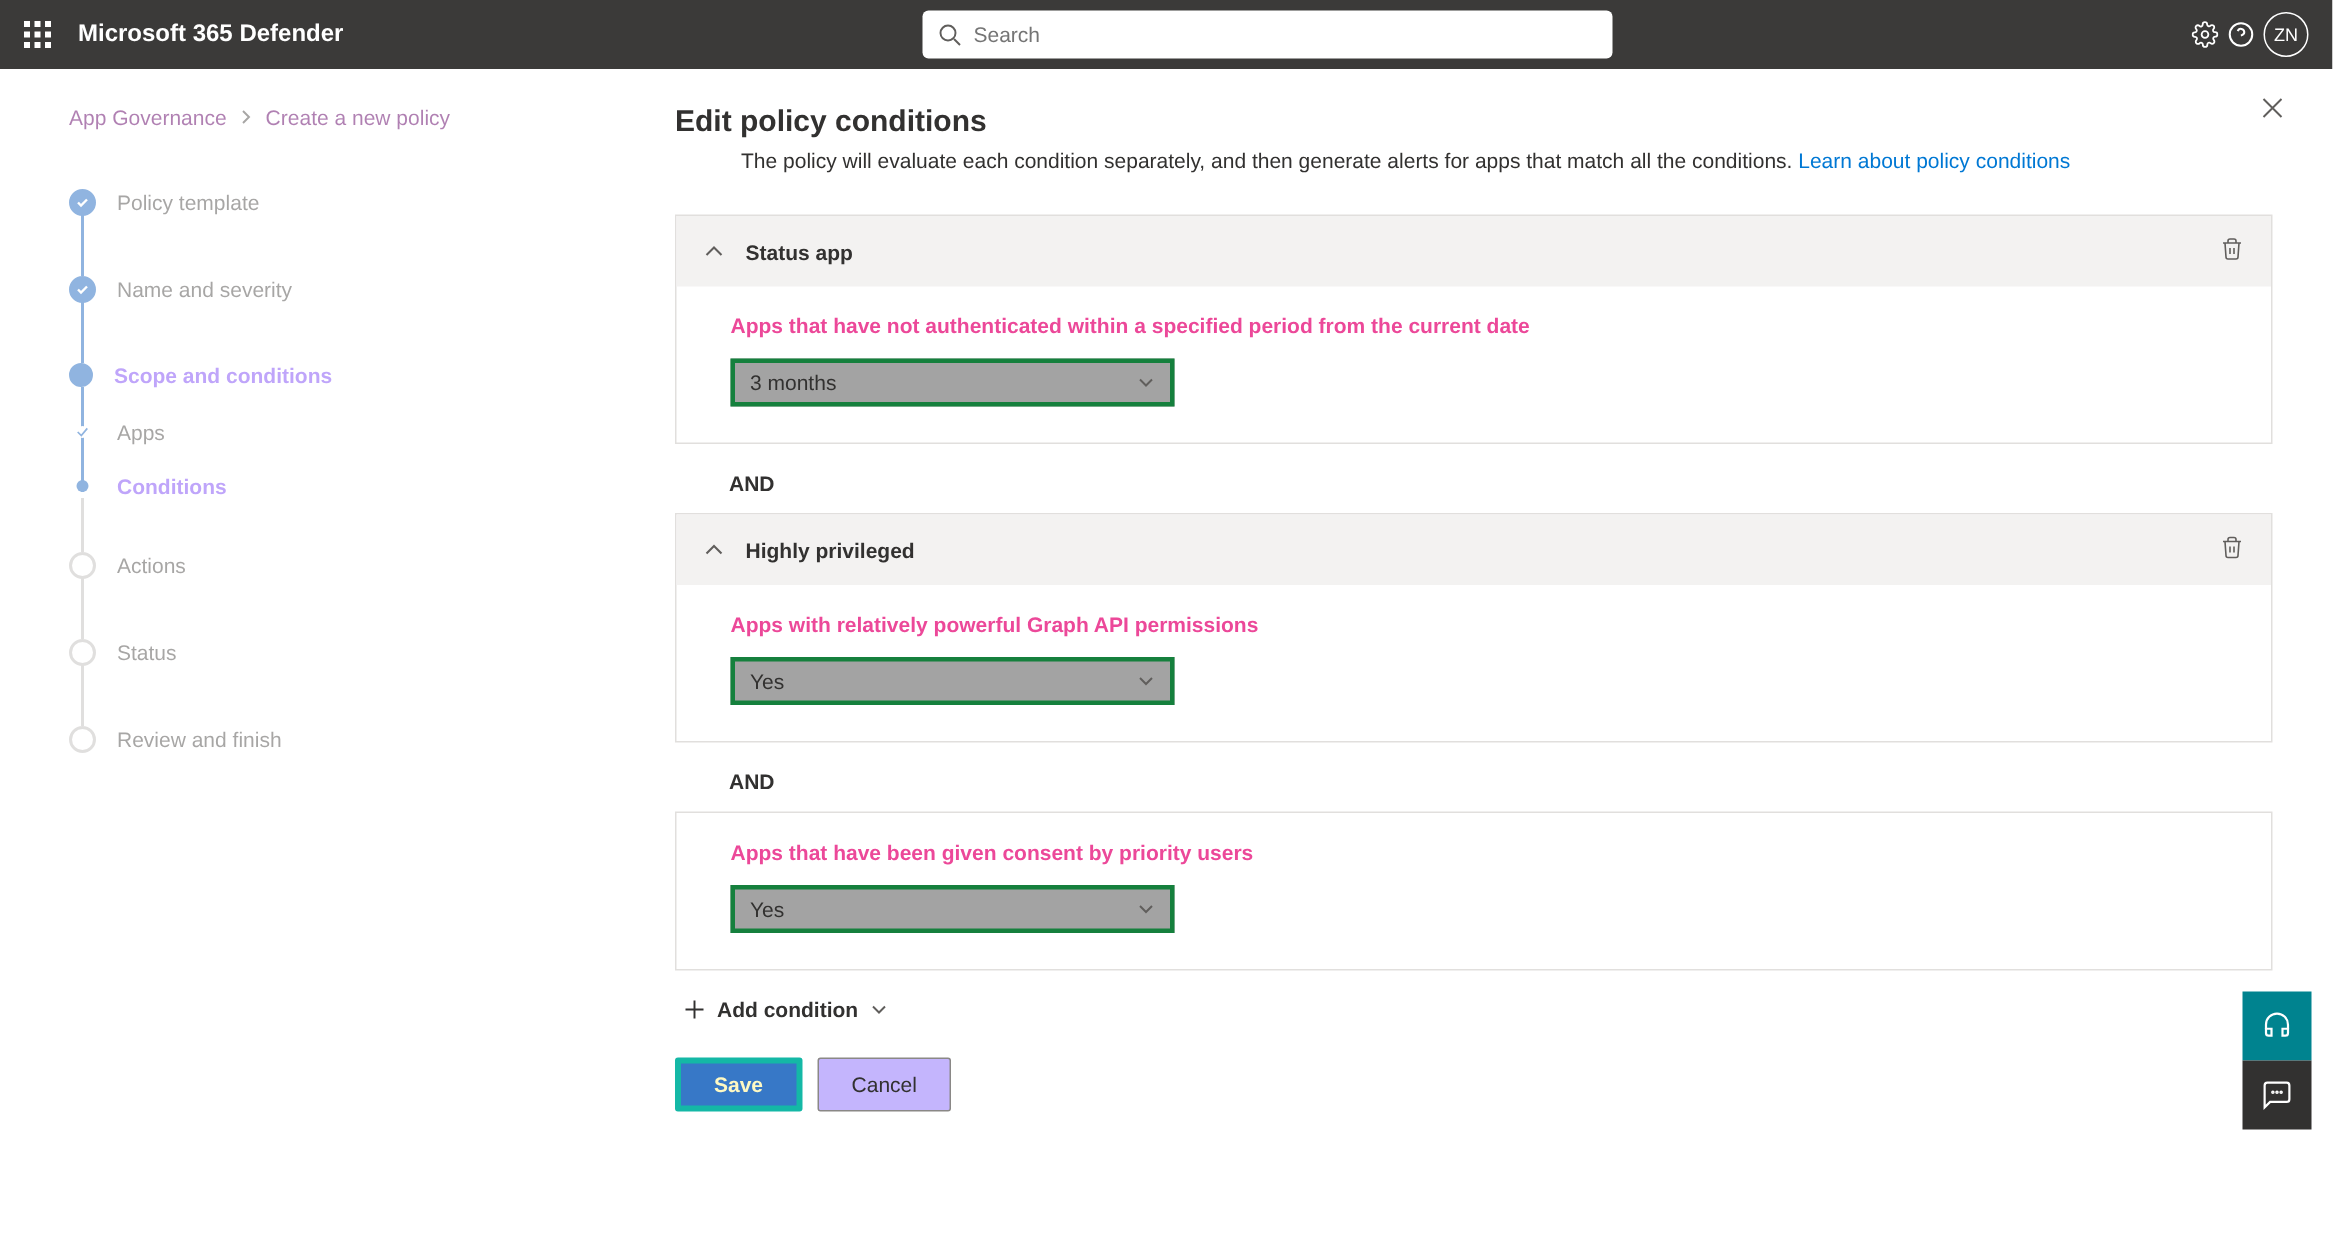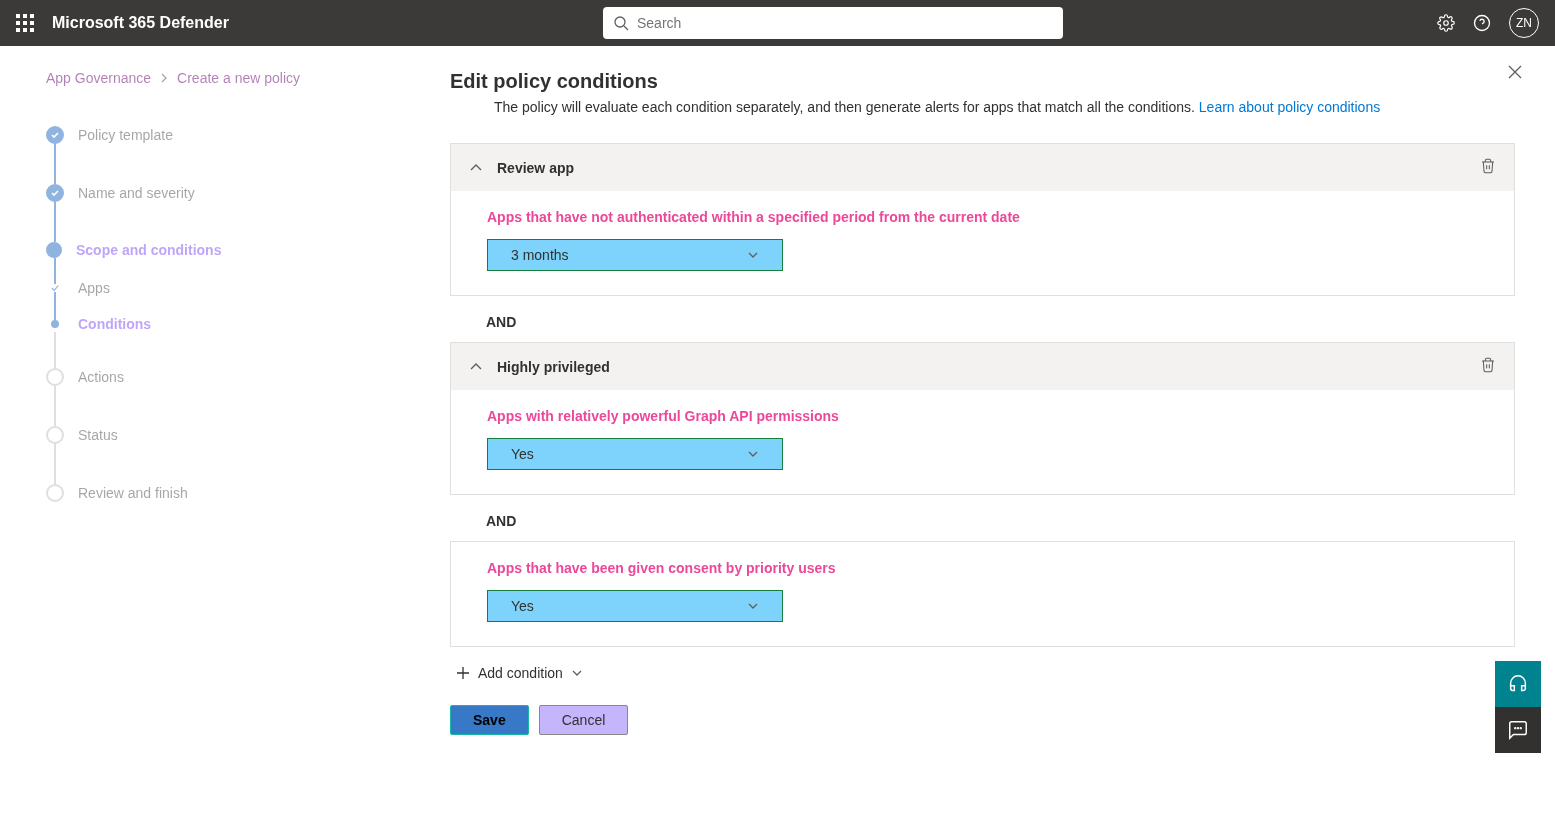--- a/index.html
+++ b/index.html
@@ -7,21 +7,21 @@
 
     
     .header { height: 46px; background: #3b3a39; display: flex; align-items: center; padding: 0 16px; color: #fff; }
     .waffle { width: 18px; height: 18px; margin-right: 18px; display: grid; grid-template-columns: repeat(3,4px); grid-template-rows: repeat(3,4px); gap: 3px; cursor: pointer; }
     .waffle span { background: #fff; width: 4px; height: 4px; }
     .brand { font-size: 16px; font-weight: 600; }
     .search-wrap { flex: 1; display: flex; justify-content: center; }
     .search { width: 460px; height: 32px; background: #fff; border-radius: 4px; display: flex; align-items: center; padding: 0 10px; }
     .search svg { flex-shrink: 0; }
     .search input { border: none; outline: none; margin-left: 8px; font-size: 14px; width: 100%; color: #323130; }
-    .header-right { display: flex; align-items: center; gap: 18px; }
+    .header-right { display: flex; align-items: center; gap: 6px; }
     .avatar { width: 30px; height: 30px; border: 1px solid #fff; border-radius: 50%; display: flex; align-items: center; justify-content: center; font-size: 12px; }
 
     
     .page { display: flex; height: calc(825px - 46px); }
 
     .left { width: 420px; padding: 24px 30px 0 46px; opacity: .55; }
     .breadcrumb { font-size: 14px; color: #701a75; margin-bottom: 40px; display: flex; align-items: center; gap: 8px; }
     .steps { position: relative; }
     .step { display: flex; align-items: center; margin-bottom: 40px; position: relative; }
     .step.sub { margin-bottom: 24px; }
@@ -41,28 +41,28 @@
     .panel-close { position:absolute; top:18px; right:32px; cursor:pointer; color:#605e5c; }
     .panel h1 { font-size:20px; font-weight:700; margin-bottom:6px; }
     .panel-desc { color:#323130; font-size:14px; margin-bottom:28px;margin-left:44px; }
     .panel-desc a { color:#0078d4; text-decoration:none; }
 
     .condition-block { border:1px solid #e1dfdd; margin-bottom:0; }
     .condition-head { background:#f3f2f1; display:flex; align-items:center; padding:14px 18px; gap:14px; }
     .condition-title { font-weight:600; flex:1; }
     .condition-body { padding:18px 36px 24px; }
     .condition-body p { margin-bottom:14px; color:#ec4899;font-weight:bold; }
-    .select { width:296px; height:32px; border:1px solid #15803d; display:flex; align-items:center; justify-content:space-between; padding:0 23px; background:#7dd3fc; cursor:pointer; }
+    .select { width:296px; height:32px; border:3px solid #15803d; display:flex; align-items:center; justify-content:space-between; padding:0 10px; background:#a3a3a3; cursor:pointer; }
     .and { font-weight:600; font-size:14px; padding:18px 36px 12px; }
 
-    .add-cond { display:flex; align-items:center; gap:8px; padding:18px 6px; color:#323130; cursor:pointer; }
+    .add-cond { display:flex; align-items:center; gap:8px; padding:18px 6px; color:#323130; cursor:pointer;font-weight:bold; }
 
     .buttons { display:flex; gap:10px; padding:6px 0 20px; }
     .btn { padding:6px 22px; font-size:14px; border-radius:2px; cursor:pointer; }
-    .btn-primary { background:#3778c7; border:1px solid #14b8a6; color:#000000; font-weight:600; }
+    .btn-primary { background:#3778c7; border:4px solid #14b8a6; color:#fef9c3; font-weight:600; }
     .btn-default { background:#c4b5fd; border:1px solid #8a8886; color:#323130; }
 
     .fab-stack { position:absolute; right:14px; bottom:72px; display:flex; flex-direction:column; }
     .fab { width:46px; height:46px; display:flex; align-items:center; justify-content:center; color:#fff; cursor:pointer; }
     .fab.teal { background:#00838f; }
     .fab.dark { background:#323130; }
 
     .chev { width:14px; height:14px; }
     .trash { color:#605e5c; cursor:pointer; }
   </style>
@@ -179,21 +179,21 @@
     <h1>Edit policy conditions</h1>
     <p class="panel-desc">
       <span>The policy will evaluate each condition separately, and then generate alerts for apps that match all the conditions. </span><a href="#">Learn about policy conditions</a>
     </p>
 
     <div class="condition-block">
       <div class="condition-head">
         <svg class="chev" viewBox="0 0 14 14">
             <path d="M2 9 L7 4 L12 9" stroke="#605e5c" fill="none" stroke-width="1.4"></path>
           </svg>
-        <span class="condition-title">Review app</span>
+        <span class="condition-title">Status app</span>
         <span class="trash"><svg width="16" height="16" viewBox="0 0 24 24" fill="none" stroke="currentColor" stroke-width="1.6">
               <polyline points="3 6 5 6 21 6"></polyline>
               <path d="M19 6l-1 14a2 2 0 01-2 2H8a2 2 0 01-2-2L5 6"></path>
               <path d="M10 11v6M14 11v6"></path>
               <path d="M8 6V4a2 2 0 012-2h4a2 2 0 012 2v2"></path>
             </svg></span>
       </div>
       <div class="condition-body">
         <p>Apps that have not authenticated within a specified period from the current date</p>
         <div class="select">

